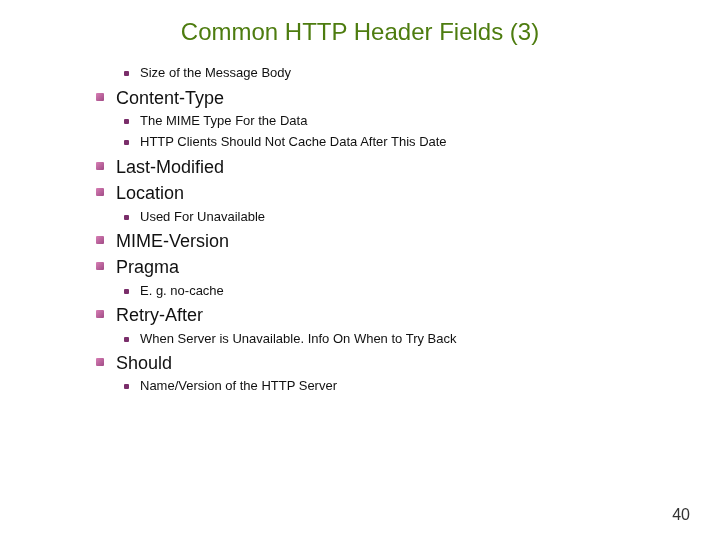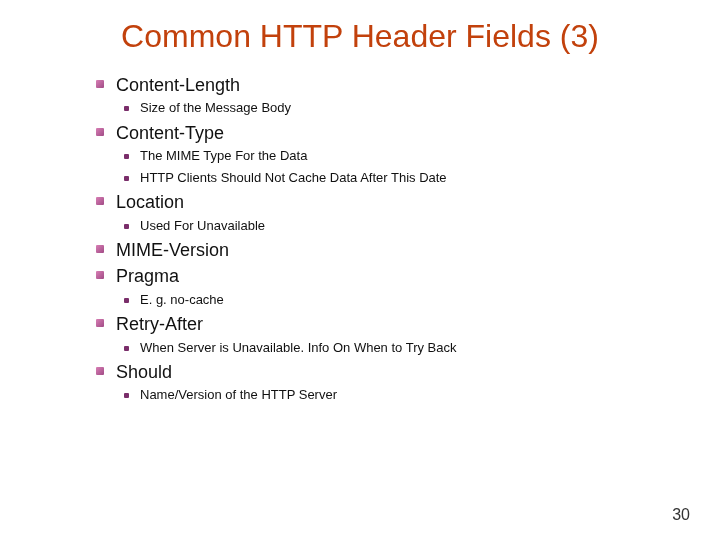--- a/index.html
+++ b/index.html
@@ -14,25 +14,25 @@
   }
   .slide {
     width: 720px;
     height: 540px;
     position: relative;
     box-sizing: border-box;
     padding: 18px 40px 0 40px;
   }
   .title {
     font-family: "Comic Sans MS", "Comic Sans", cursive, sans-serif;
-    font-size: 32px;
+    font-size: 24px;
     font-weight: 400;
     text-align: center;
     margin: 0 0 18px 0;
-    color: #c2410c;
+    color: #4d7c0f;
   }
   ul.level1 {
     list-style: none;
     margin: 0;
     padding: 0 0 0 56px;
   }
   ul.level1 > li {
     position: relative;
     font-size: 18px;
     line-height: 1.35;
@@ -81,43 +81,43 @@
     color: #333;
     font-family: Verdana, sans-serif;
   }
 </style>
 </head>
 <body>
 
 <div class="slide">
   <h1 class="title">Common HTTP Header Fields (3)</h1>
   <ul class="level1" id="outline">
-      <li><span>Content-Length</span></li>
       <ul class="level2">
         <li>Size of the Message Body</li>
       </ul>
       <li><span>Content-Type</span></li>
       <ul class="level2">
         <li>The MIME Type For the Data</li>
       </ul>
       <ul class="level2">
         <li>HTTP Clients Should Not Cache Data After This Date</li>
       </ul>
+      <li><span>Last-Modified</span></li>
       <li><span>Location</span></li>
       <ul class="level2">
         <li>Used For Unavailable</li>
       </ul>
       <li><span>MIME-Version</span></li>
       <li><span>Pragma</span></li>
       <ul class="level2">
         <li>E. g. no-cache</li>
       </ul>
       <li><span>Retry-After</span></li>
       <ul class="level2">
         <li>When Server is Unavailable.  Info On When to Try Back</li>
       </ul>
       <li><span>Should</span></li>
       <ul class="level2">
         <li>Name/Version of the HTTP Server</li>
       </ul>
     </ul>
-  <div class="pageno">30</div>
+  <div class="pageno">40</div>
 </div>
 
 </body></html>

